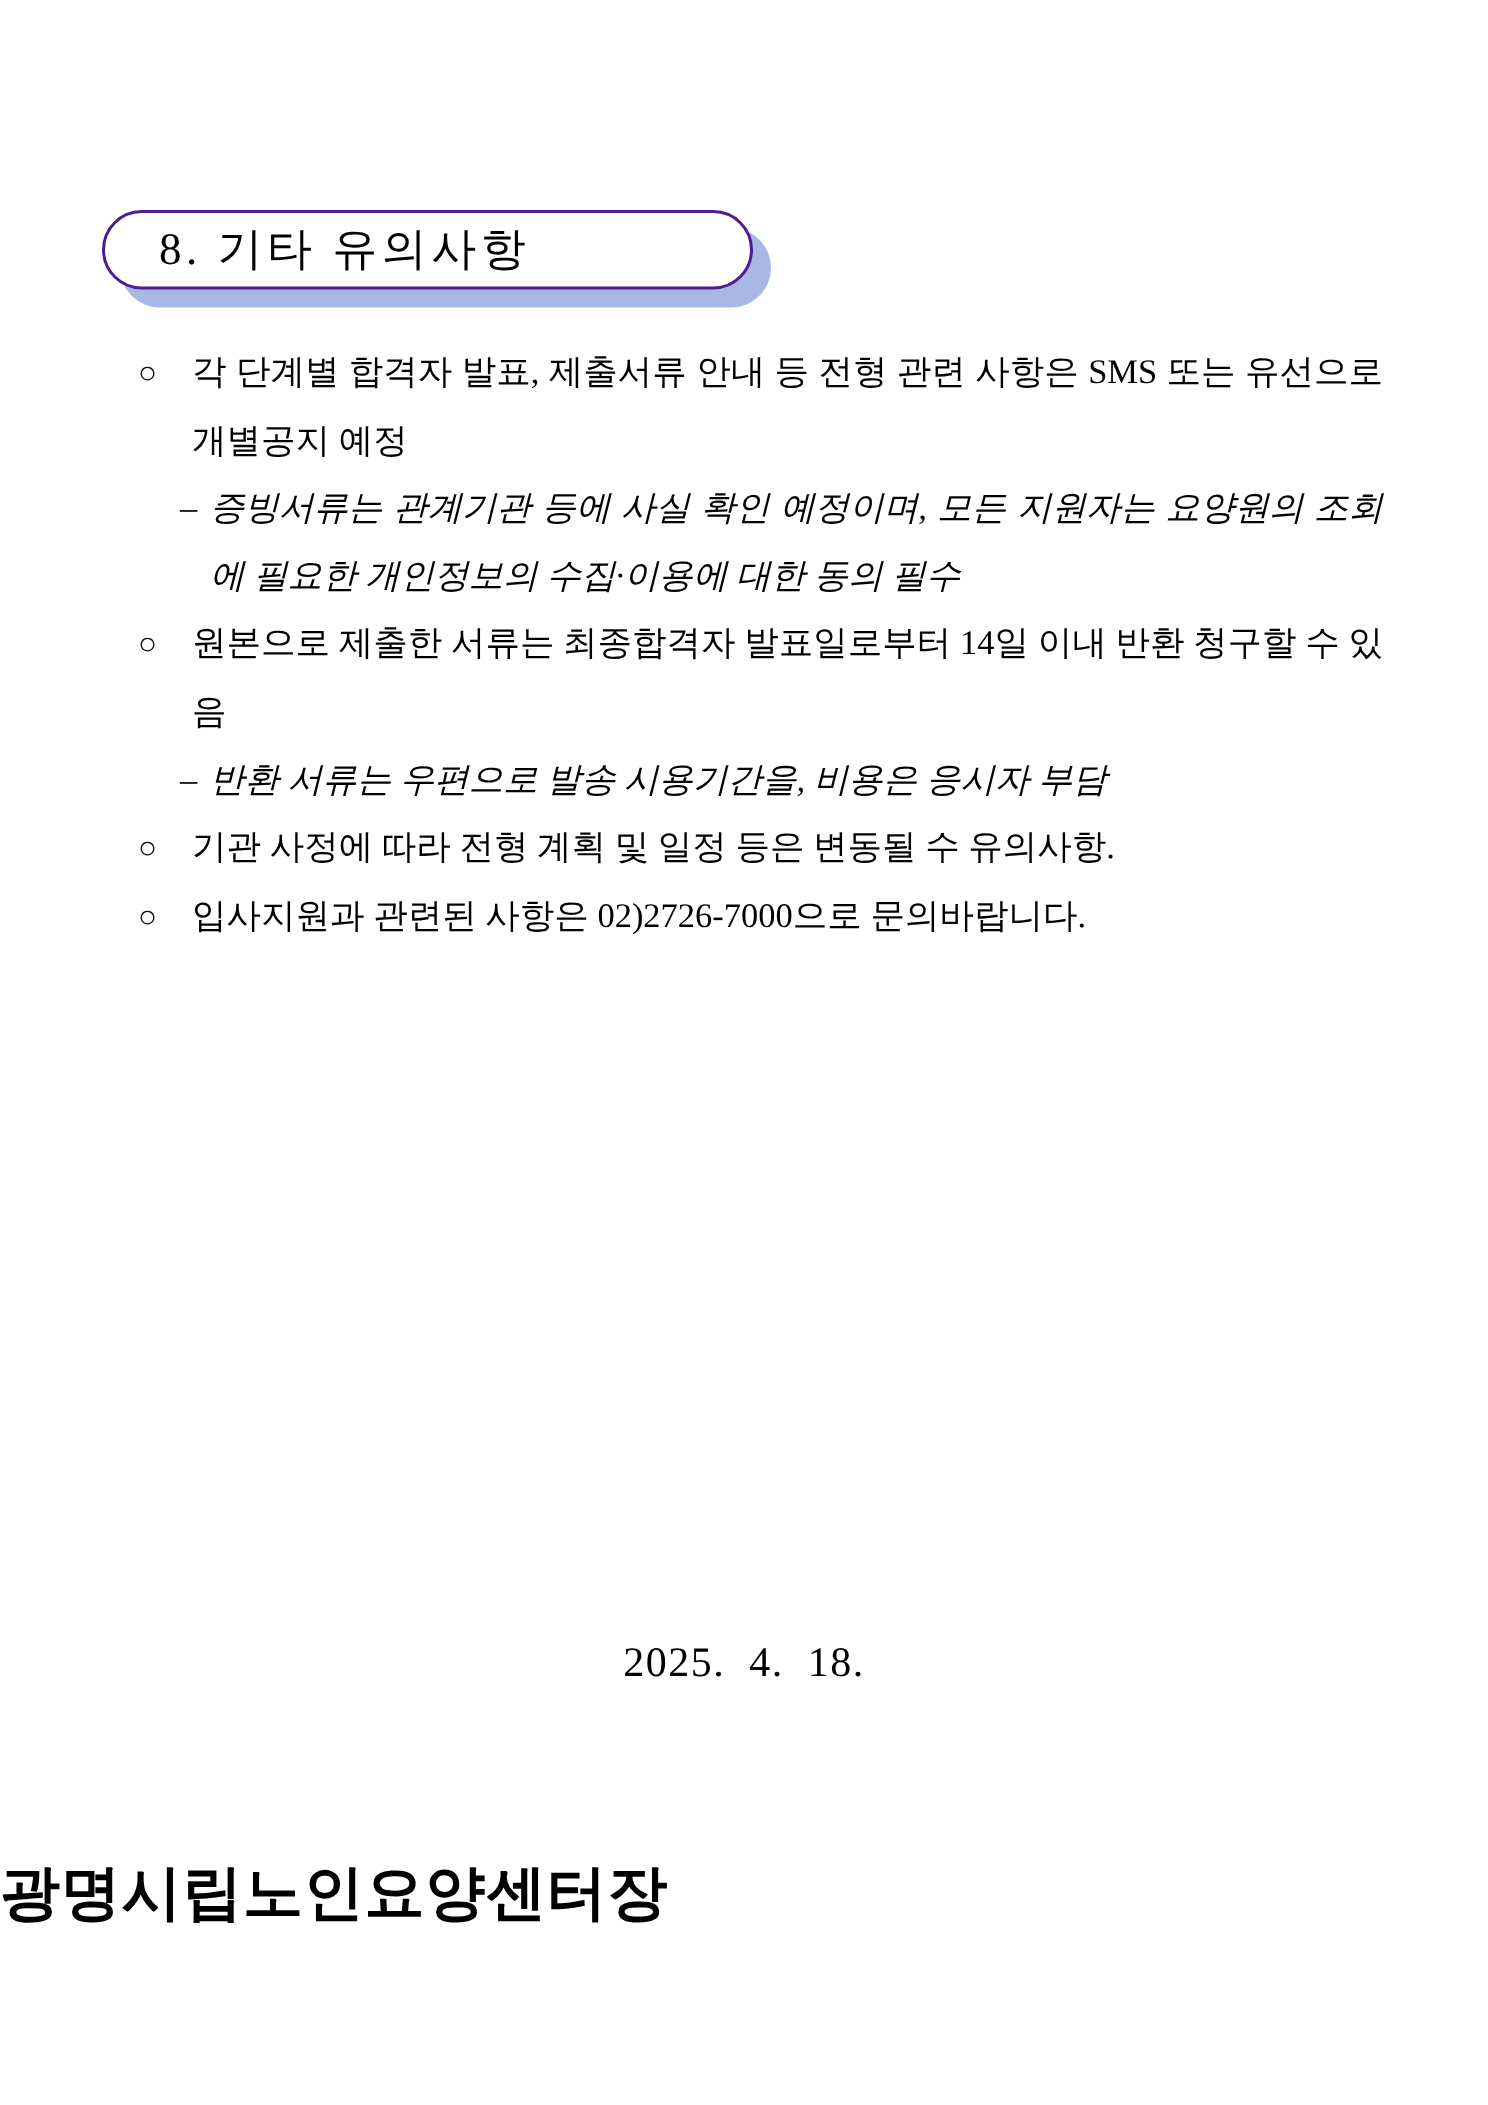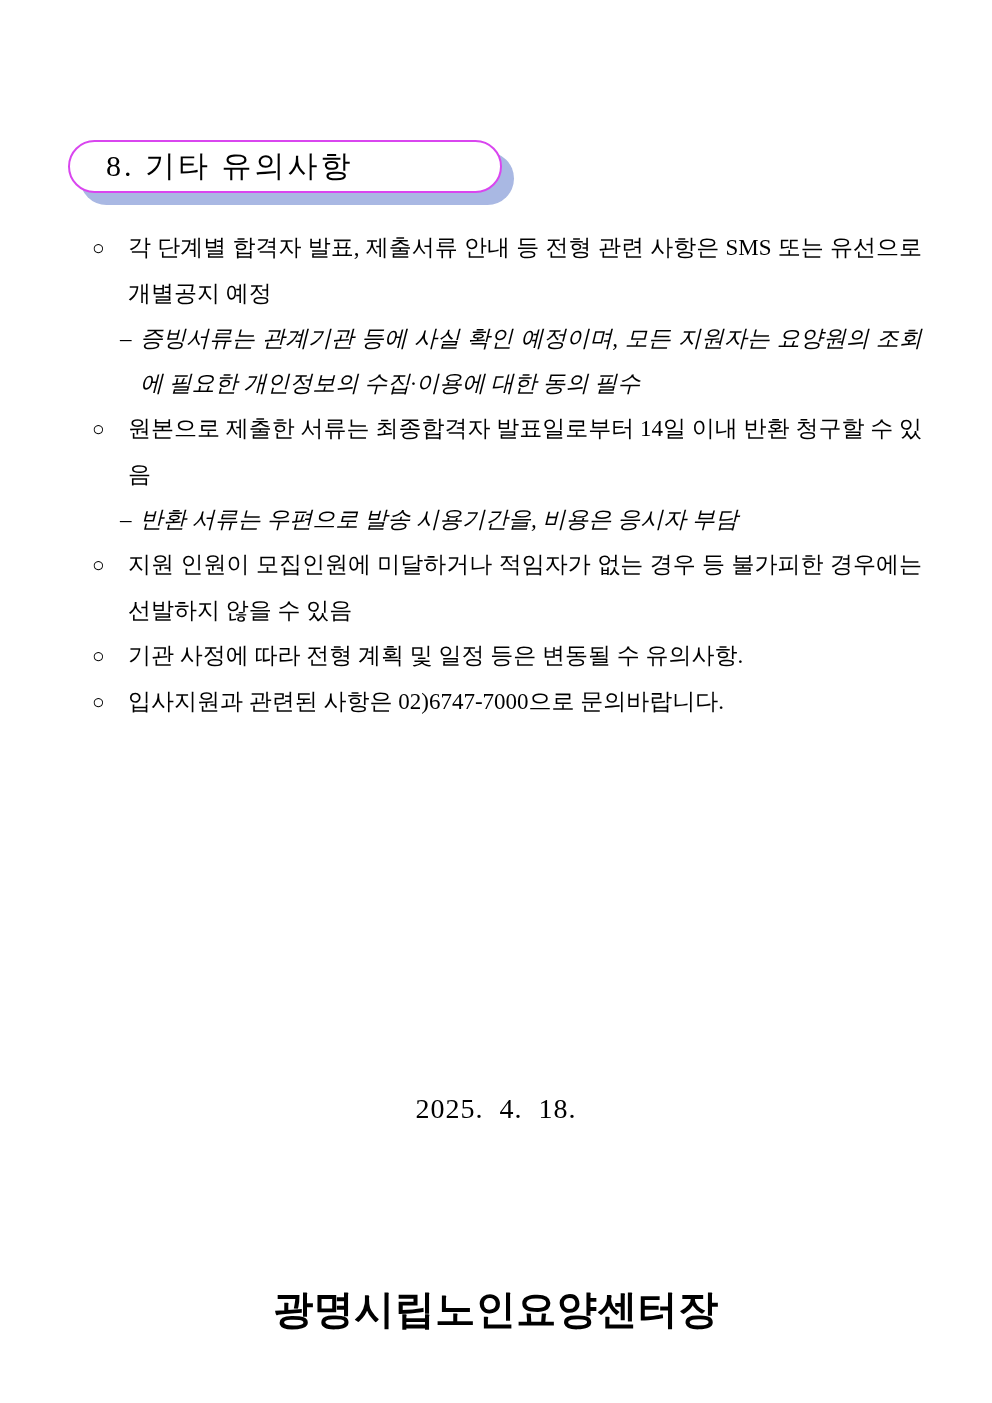--- a/index.html
+++ b/index.html
@@ -11,21 +11,21 @@
     font-family: "Liberation Serif", "DejaVu Serif", serif;
     color: #000000;
   }
   .page { position: absolute; inset: 0; background: #ffffff; }
 
   
   .section-header {
     position: absolute; left: 68px; top: 140px;
     width: 434px; height: 53px;
     background: #ffffff;
-    border: 2px solid #d946ef;
+    border: 2px solid #4c1d95;
     border-radius: 27px;
     box-shadow: 12px 12px 0 0 #a9b8e3;
     display: flex; align-items: center;
     padding-left: 36px;
     font-size: 30px; letter-spacing: 3px;
     white-space: nowrap;
   }
 
   
   .notice-list {
@@ -42,22 +42,22 @@
   
   .doc-date {
     position: absolute; top: 1086px; left: 0; width: 100%;
     text-align: center; font-size: 28px; line-height: 45px;
     white-space: pre; letter-spacing: 1px;
   }
 
   
   .signature {
     position: absolute; top: 1233px; left: 0; width: 100%;
-    text-align: center; font-size: 40px; font-weight: bold;
-    line-height: 58px; letter-spacing: 0.5px; white-space: nowrap; margin-top: 48px;
+    text-align: left; font-size: 40px; font-weight: bold;
+    line-height: 58px; letter-spacing: 0.5px; white-space: nowrap;
   }
 </style>
 </head>
 <body>
 
 <div class="page">
 
   <div class="section-header">
     <span>8. 기타 유의사항</span>
   </div>
@@ -69,27 +69,24 @@
     <div class="item sub">
       <span class="marker">–</span><span>증빙서류는 관계기관 등에 사실 확인 예정이며, 모든 지원자는 요양원의 조회에 필요한 개인정보의 수집·이용에 대한 동의 필수</span>
     </div>
     <div class="item bullet">
       <span class="marker">○</span><span>원본으로 제출한 서류는 최종합격자 발표일로부터 14일 이내 반환 청구할 수 있음</span>
     </div>
     <div class="item sub">
       <span class="marker">–</span><span>반환 서류는 우편으로 발송 시용기간을, 비용은 응시자 부담</span>
     </div>
     <div class="item bullet">
-      <span class="marker">○</span><span>지원 인원이 모집인원에 미달하거나 적임자가 없는 경우 등 불가피한 경우에는 선발하지 않을 수 있음</span>
-    </div>
-    <div class="item bullet">
       <span class="marker">○</span><span>기관 사정에 따라 전형 계획 및 일정 등은 변동될 수 유의사항.</span>
     </div>
     <div class="item bullet">
-      <span class="marker">○</span><span>입사지원과 관련된 사항은 02)6747-7000으로 문의바랍니다.</span>
+      <span class="marker">○</span><span>입사지원과 관련된 사항은 02)2726-7000으로 문의바랍니다.</span>
     </div>
   </div>
 
   <div class="doc-date">2025.  4.  18.</div>
 
   <div class="signature">광명시립노인요양센터장</div>
 
 </div>
 
 </body></html>

